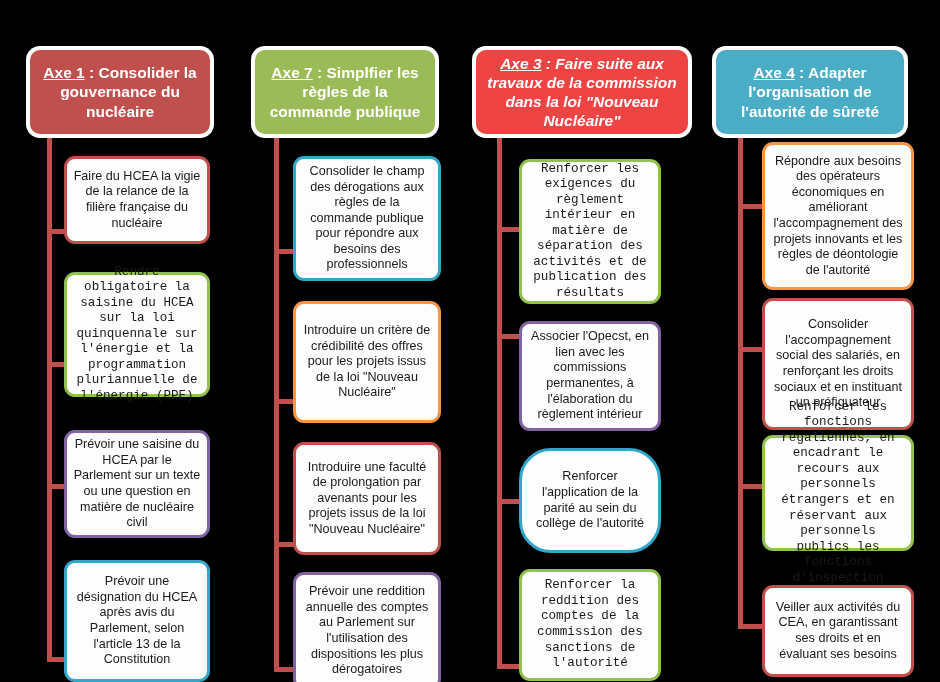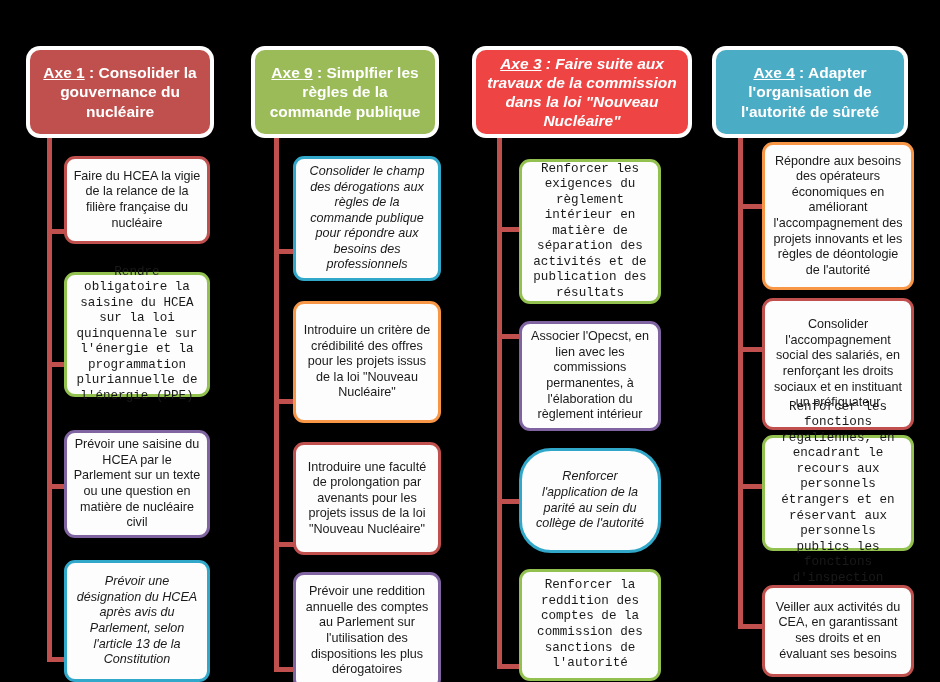--- a/index.html
+++ b/index.html
@@ -42,21 +42,21 @@
     text-align:center;
     color:#1a1a1a;
     font-size:12.6px;
     line-height:1.235;
     padding:4px 6px;
     z-index:2;
   }
   .b-red{border-color:#c0504d;}
   .b-green{border-color:#93c14f;font-family:Liberation Mono, monospace;}
   .b-purple{border-color:#8064a2;}
-  .b-teal{border-color:#31a8c9;font-style:italic;}
+  .b-teal{border-color:#31a8c9;}
   .b-orange{border-color:#f79646;}
 
   .c-red{background:#c0504d;}
   .c-green{background:#9bbb59;}
   .c-purple{background:#ef4444;font-style:italic;}
   .c-teal{background:#4bacc6;}
 </style>
 </head>
 <body>
 
@@ -81,21 +81,21 @@
   </div>
   <div class="item-card b-purple" style="left:64px;top:386px;width:146px;height:108px;">
     <span>Prévoir une saisine du HCEA par le Parlement sur un texte ou une question en matière de nucléaire civil</span>
   </div>
   <div class="item-card b-teal" style="left:64px;top:516px;width:146px;height:122px;">
     <span>Prévoir une désignation du HCEA après avis du Parlement, selon l'article 13 de la Constitution</span>
   </div>
 
   <div class="header-card c-green" style="left:255px;top:6px;width:180px;height:84px;">
     <div>
-      <span class="axe">Axe 9</span><span> : </span><span>Simplfier les règles de la commande publique</span>
+      <span class="axe">Axe 7</span><span> : </span><span>Simplfier les règles de la commande publique</span>
     </div>
   </div>
   <div class="spine" style="left:274px;top:90px;height:538px;"></div>
   <div class="stub" style="left:274px;top:205px;width:22px;"></div>
   <div class="stub" style="left:274px;top:355px;width:22px;"></div>
   <div class="stub" style="left:274px;top:498px;width:22px;"></div>
   <div class="stub" style="left:274px;top:623px;width:22px;"></div>
 
   <div class="item-card b-teal" style="left:293px;top:112px;width:148px;height:125px;">
     <span>Consolider le champ des dérogations aux règles de la commande publique pour répondre aux besoins des professionnels</span>

